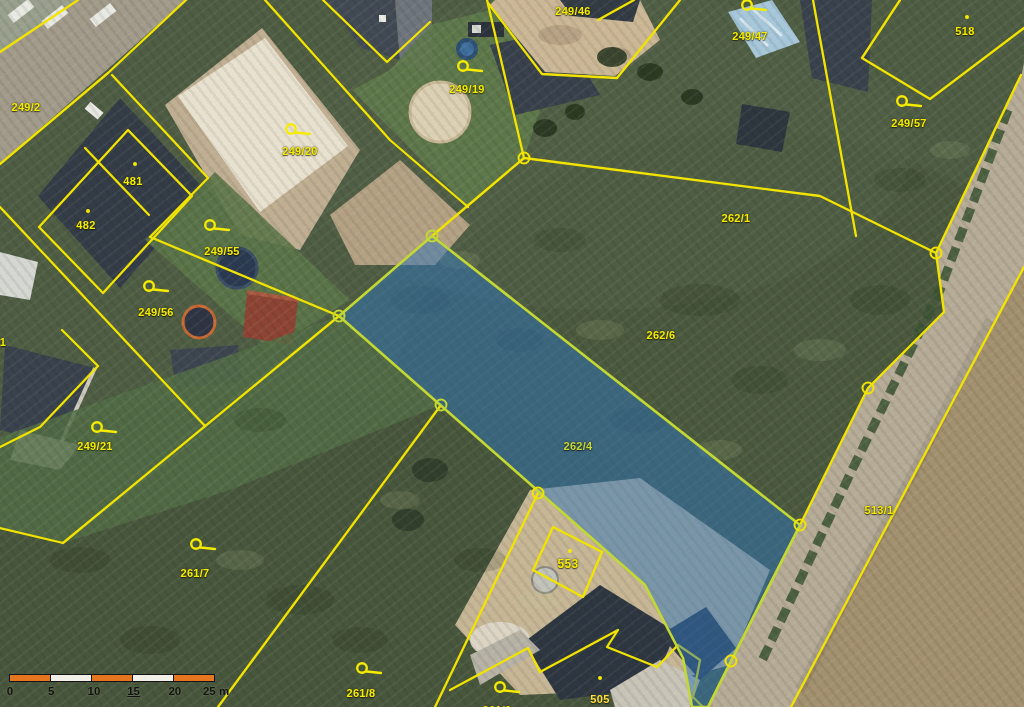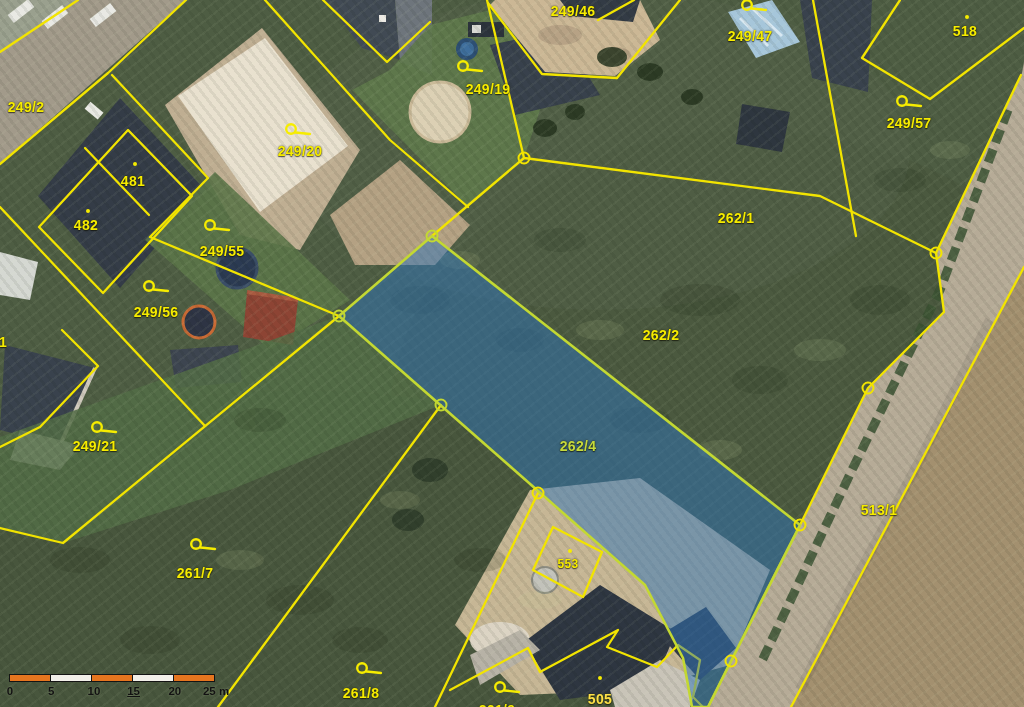--- a/index.html
+++ b/index.html
@@ -2,21 +2,21 @@
 <html><head>
 <meta charset="utf-8">
 <style>
   html,body{margin:0;padding:0;background:#222;}
   #stage{position:relative;width:1024px;height:707px;overflow:hidden;background:#4e5d43;
          font-family:"Liberation Sans",sans-serif;}
   #stage svg{position:absolute;left:0;top:0;}
   .tex{position:absolute;inset:0;pointer-events:none;}
   .tex1{background:repeating-linear-gradient(52deg, rgba(18,28,14,0.07) 0 3px, rgba(0,0,0,0) 3px 8px);}
   .tex2{background:repeating-linear-gradient(-38deg, rgba(226,238,198,0.05) 0 2px, rgba(0,0,0,0) 2px 9px);}
-  .plabel{position:absolute;transform:translate(-50%,-50%);font-weight:700;font-size:14px;
+  .plabel{position:absolute;transform:translate(-50%,-50%);font-weight:700;font-size:11px;
           letter-spacing:.3px;white-space:nowrap;
           text-shadow:0 0 2px rgba(35,35,5,.95),0 1px 1px rgba(0,0,0,.55);}
   .plabel.small{font-size:12px;}
   .pmarker{position:absolute;pointer-events:none;}
   .pdot{position:absolute;width:4px;height:4px;border-radius:50%;}
   #scalebar{position:absolute;}
   #scalebar .segs{display:flex;height:8px;border:1px solid #141414;box-sizing:border-box;}
   #scalebar .seg{flex:1;border-right:1px solid #141414;}
   #scalebar .seg:last-child{border-right:none;}
   #scalebar .tick{position:absolute;top:11px;transform:translateX(-50%);font-size:11.5px;
@@ -196,21 +196,21 @@
       <div class="pdot" style="left: 133px; top: 162px; background: rgb(246, 236, 0);"></div>
       <div class="plabel" style="left: 86px; top: 225px; color: rgb(246, 236, 0);">482</div>
       <div class="pdot" style="left: 86px; top: 209px; background: rgb(246, 236, 0);"></div>
       <div class="plabel" style="left: 300px; top: 151px; color: rgb(246, 236, 0);">249/20</div>
       <div class="pmarker" style="left: 283px; top: 121px; color: rgb(246, 236, 0);">
         <svg width="30" height="18" viewBox="0 0 30 18">
           <circle cx="8" cy="8" r="4.8" fill="none" stroke="currentColor" stroke-width="2.4"></circle>
           <path d="M12.5 11.5 L27 13" stroke="currentColor" stroke-width="2.4" stroke-linecap="round"></path>
         </svg>
       </div>
-      <div class="plabel" style="left: 467px; top: 89px; color: rgb(246, 236, 0); margin-left: 21px;">249/19</div>
+      <div class="plabel" style="left: 467px; top: 89px; color: rgb(246, 236, 0);">249/19</div>
       <div class="pmarker" style="left: 455px; top: 58px; color: rgb(246, 236, 0);">
         <svg width="30" height="18" viewBox="0 0 30 18">
           <circle cx="8" cy="8" r="4.8" fill="none" stroke="currentColor" stroke-width="2.4"></circle>
           <path d="M12.5 11.5 L27 13" stroke="currentColor" stroke-width="2.4" stroke-linecap="round"></path>
         </svg>
       </div>
       <div class="plabel" style="left: 222px; top: 251px; color: rgb(246, 236, 0);">249/55</div>
       <div class="pmarker" style="left: 202px; top: 217px; color: rgb(246, 236, 0);">
         <svg width="30" height="18" viewBox="0 0 30 18">
           <circle cx="8" cy="8" r="4.8" fill="none" stroke="currentColor" stroke-width="2.4"></circle>
@@ -242,21 +242,21 @@
       <div class="plabel" style="left: 965px; top: 31px; color: rgb(246, 236, 0);">518</div>
       <div class="pdot" style="left: 965px; top: 15px; background: rgb(246, 236, 0);"></div>
       <div class="plabel" style="left: 909px; top: 123px; color: rgb(246, 236, 0);">249/57</div>
       <div class="pmarker" style="left: 894px; top: 93px; color: rgb(246, 236, 0);">
         <svg width="30" height="18" viewBox="0 0 30 18">
           <circle cx="8" cy="8" r="4.8" fill="none" stroke="currentColor" stroke-width="2.4"></circle>
           <path d="M12.5 11.5 L27 13" stroke="currentColor" stroke-width="2.4" stroke-linecap="round"></path>
         </svg>
       </div>
       <div class="plabel" style="left: 736px; top: 218px; color: rgb(246, 236, 0);">262/1</div>
-      <div class="plabel" style="left: 661px; top: 335px; color: rgb(246, 236, 0);">262/2</div>
+      <div class="plabel" style="left: 661px; top: 335px; color: rgb(246, 236, 0);">262/6</div>
       <div class="plabel" style="left: 578px; top: 446px; color: rgb(198, 218, 60);">262/4</div>
       <div class="plabel" style="left: 848px; top: 510px; color: rgb(246, 236, 0); margin-left: 31px;">513/1</div>
       <div class="plabel" style="left: 195px; top: 573px; color: rgb(246, 236, 0);">261/7</div>
       <div class="pmarker" style="left: 188px; top: 536px; color: rgb(246, 236, 0);">
         <svg width="30" height="18" viewBox="0 0 30 18">
           <circle cx="8" cy="8" r="4.8" fill="none" stroke="currentColor" stroke-width="2.4"></circle>
           <path d="M12.5 11.5 L27 13" stroke="currentColor" stroke-width="2.4" stroke-linecap="round"></path>
         </svg>
       </div>
       <div class="plabel" style="left: 361px; top: 693px; color: rgb(246, 236, 0);">261/8</div>

